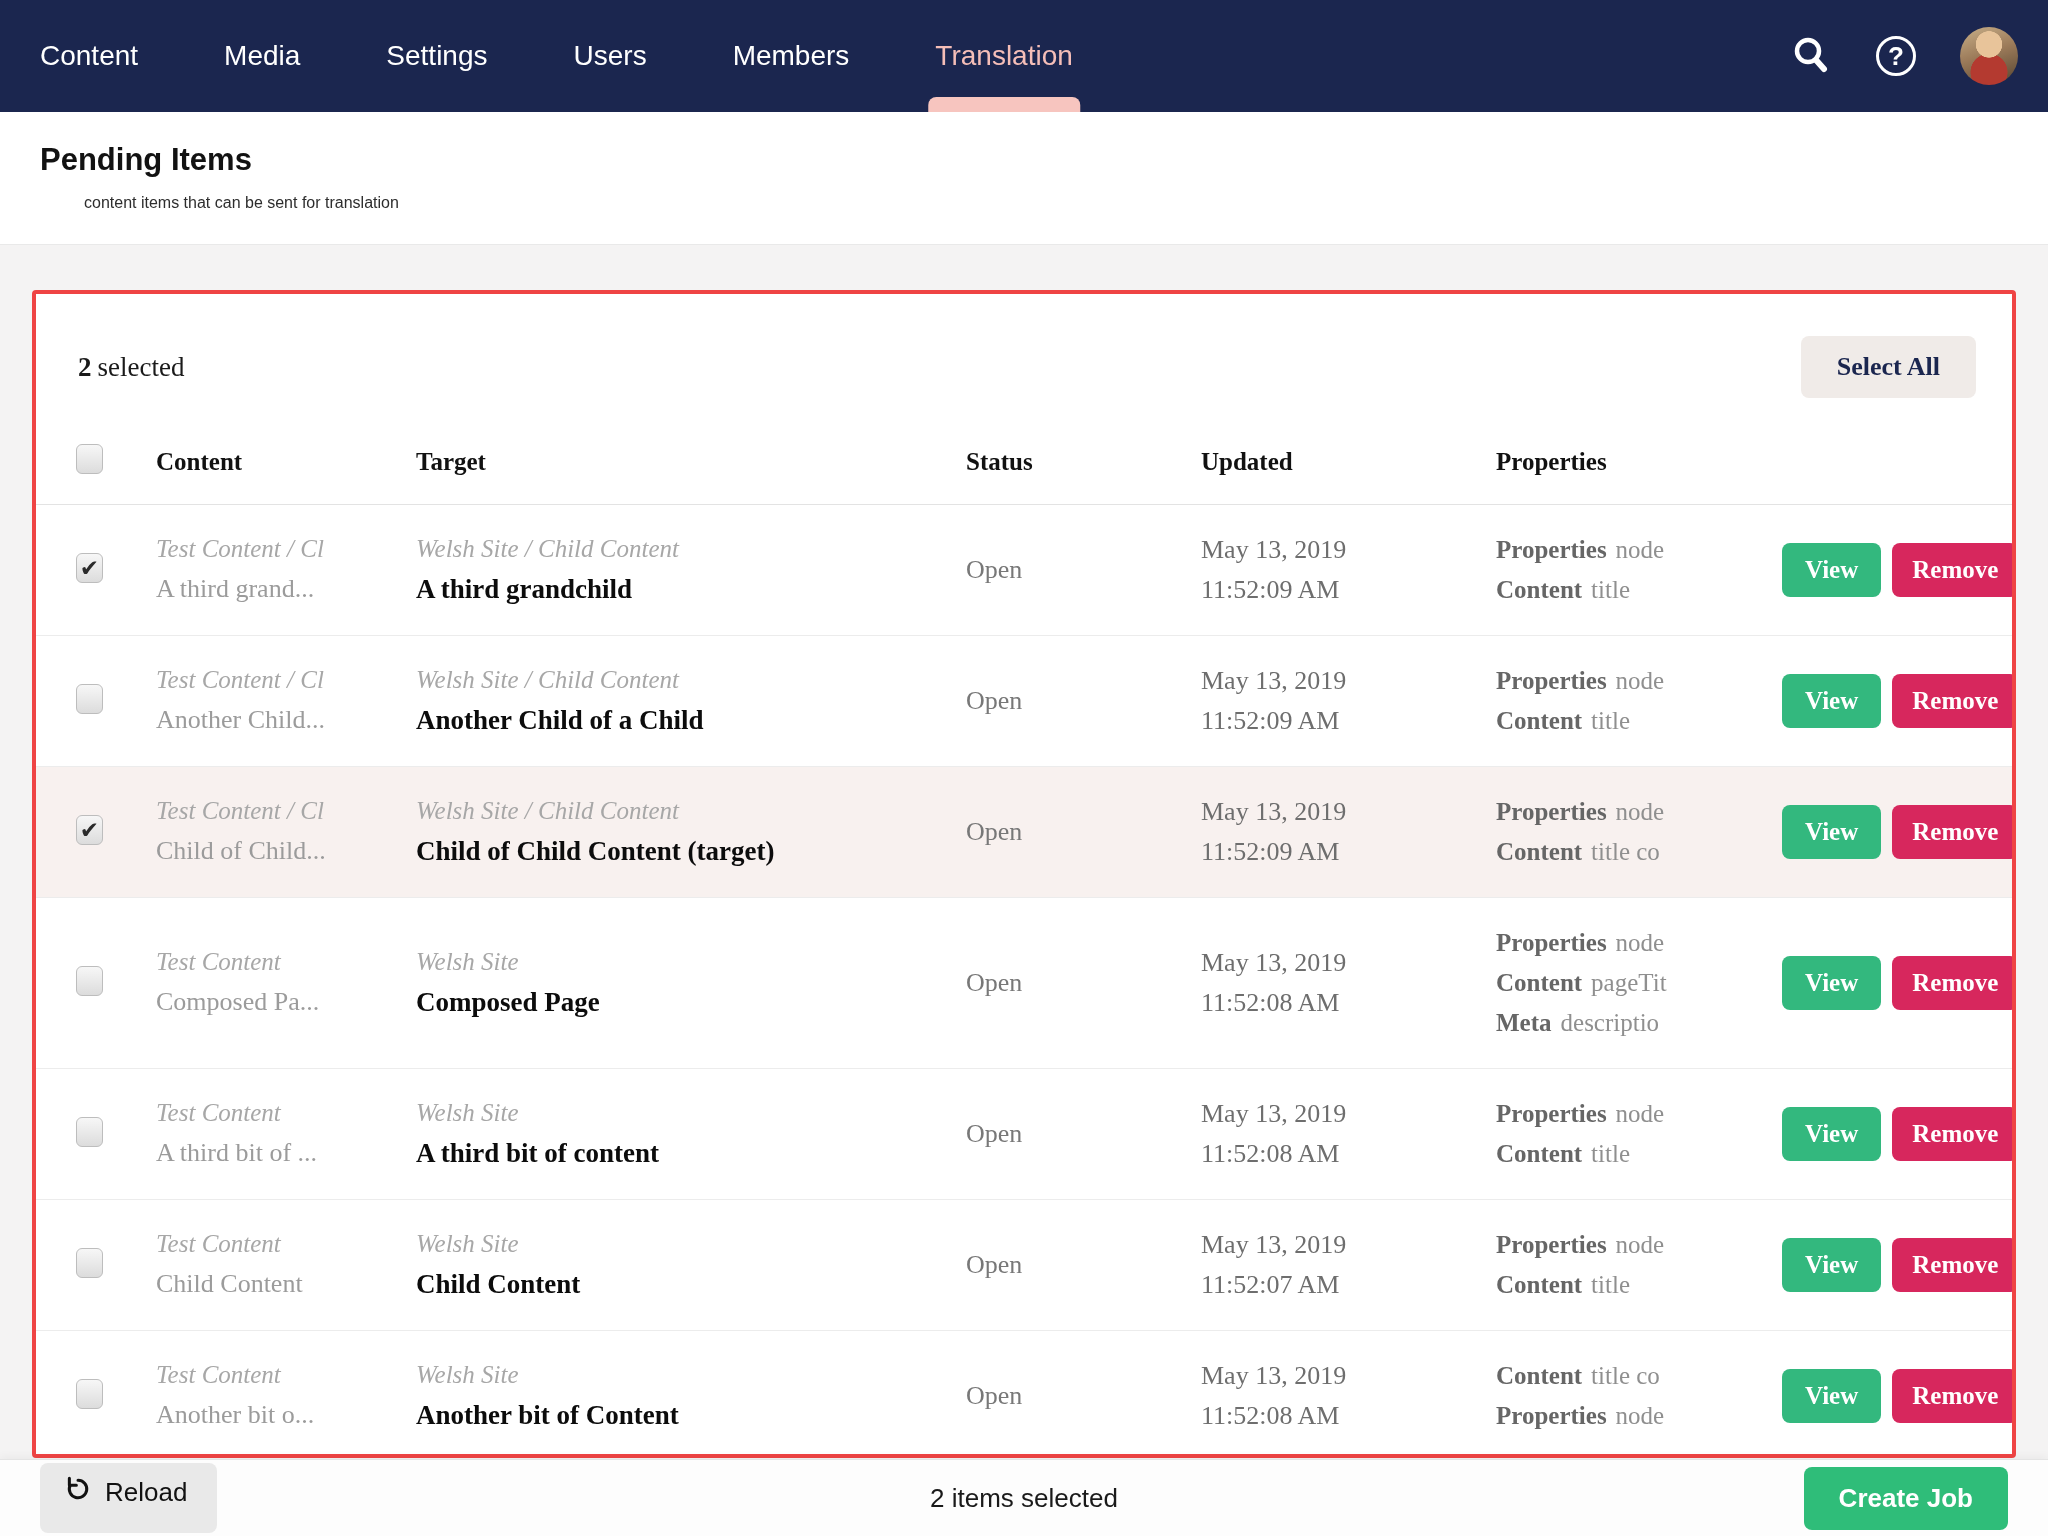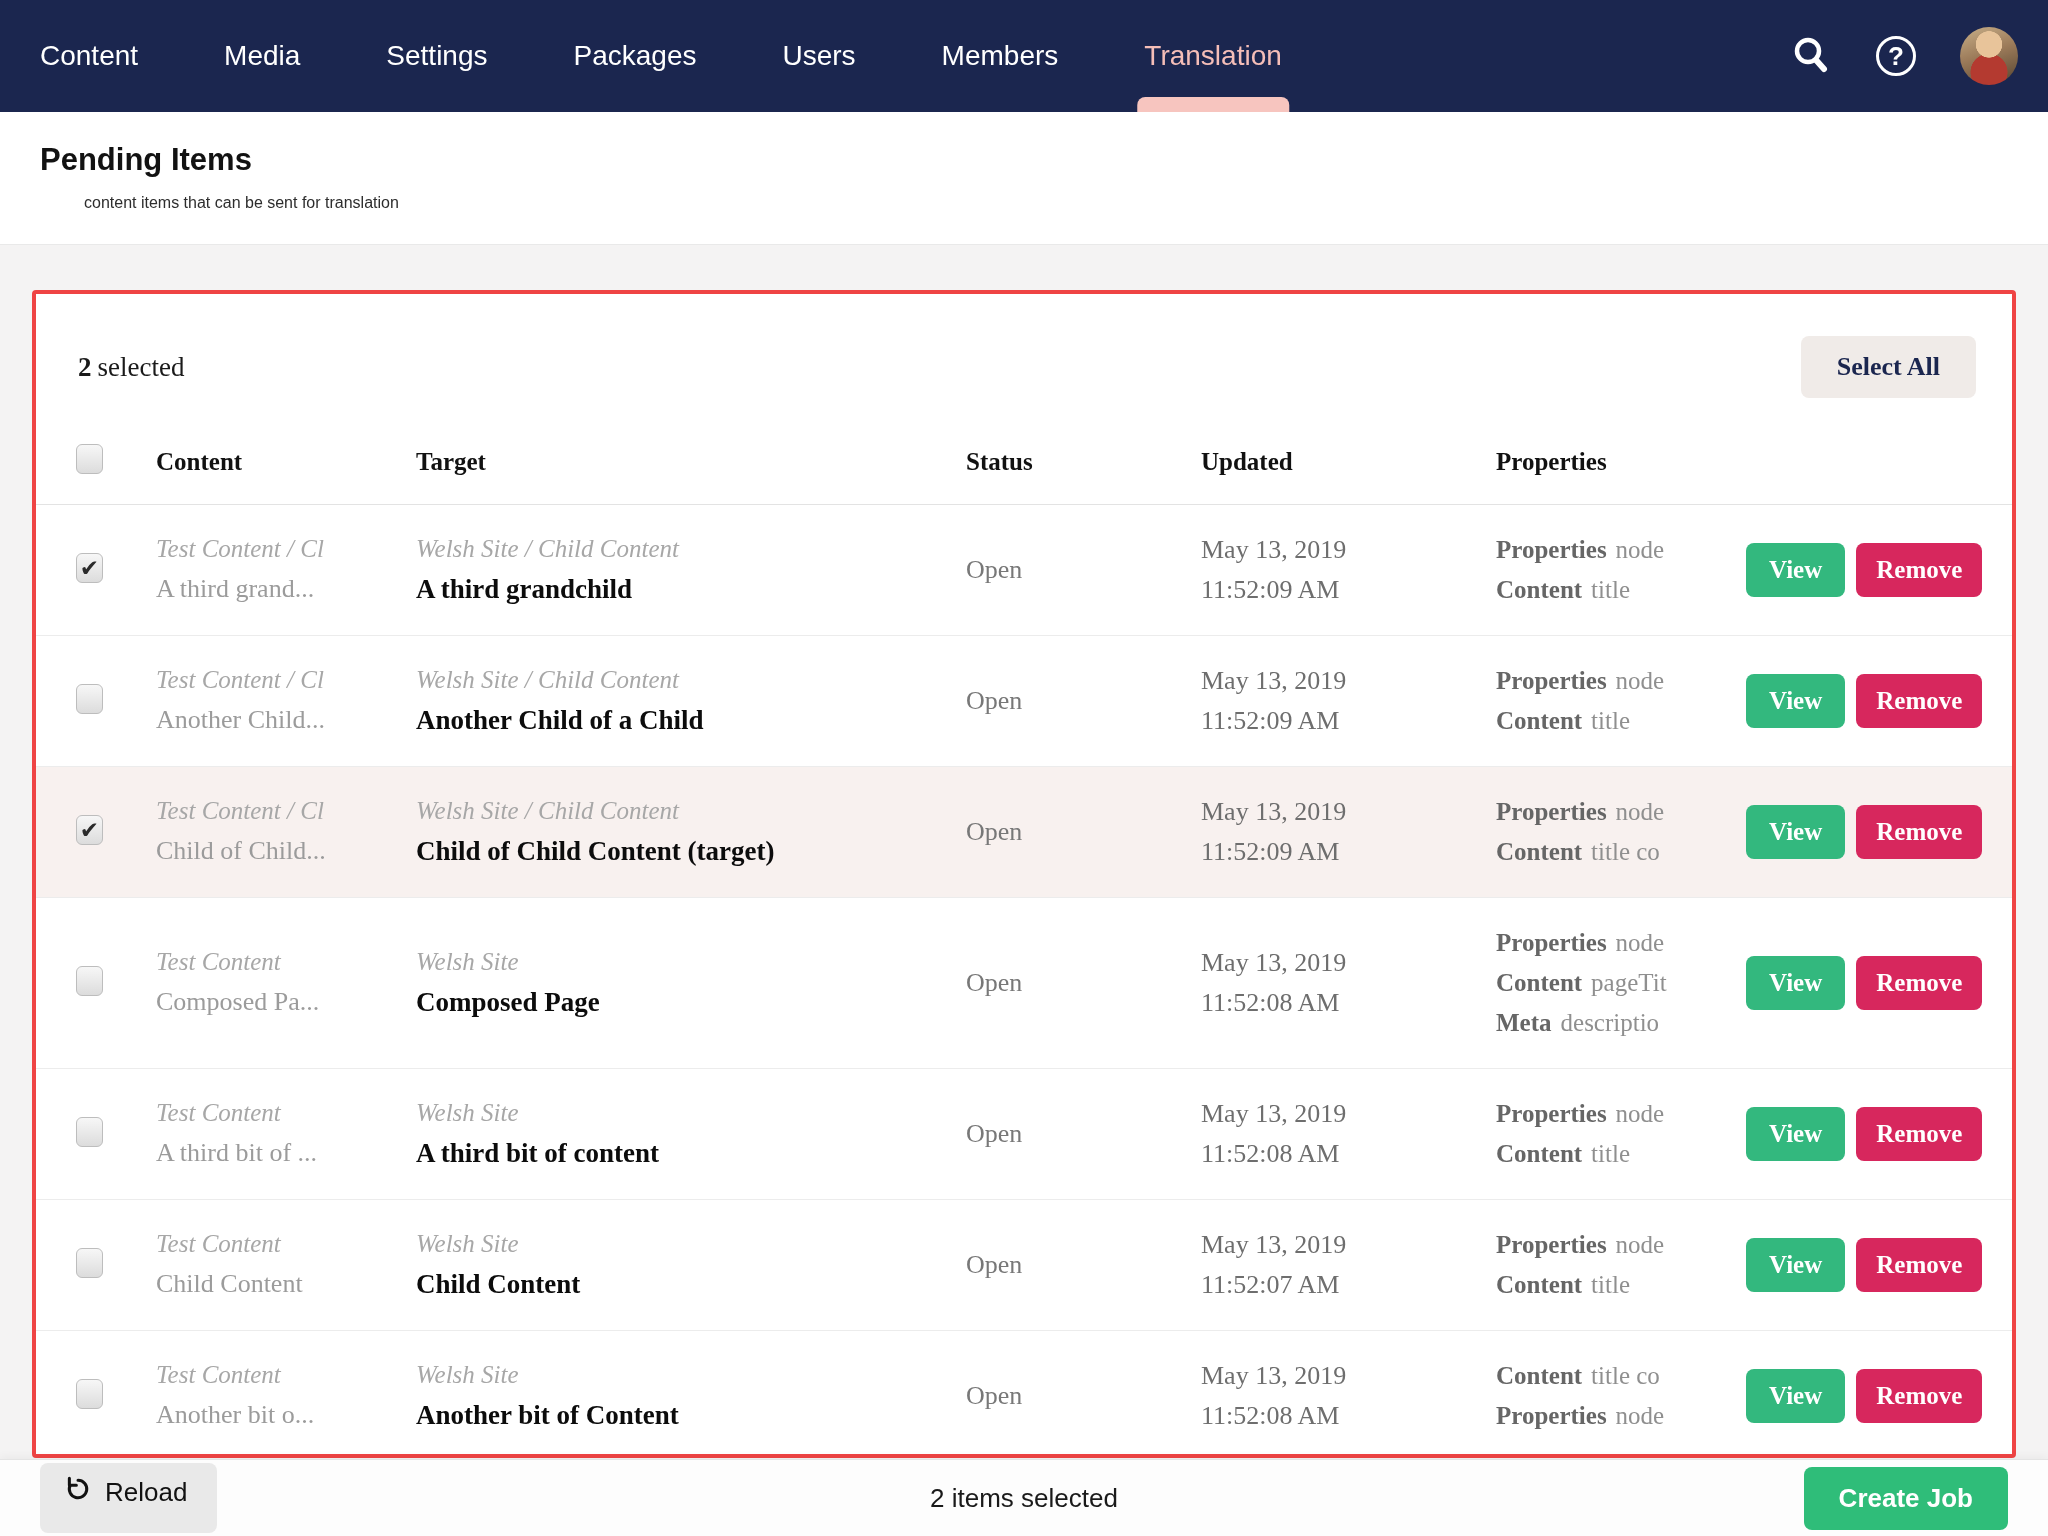--- a/index.html
+++ b/index.html
@@ -90,21 +90,21 @@
   .row.highlighted { background:#f8f1ef; }
   .cell { overflow:hidden; padding-right:18px; }
   .path-line { font-style:italic; color:#a7a7a7; font-size:25px; line-height:38px; white-space:nowrap; overflow:hidden; }
   .content-name { color:#9b9b9b; font-size:26px; line-height:42px; white-space:nowrap; overflow:hidden; }
   .target-name { color:#0c0c0c; font-weight:700; font-size:27px; line-height:42px; white-space:nowrap; overflow:hidden; }
   .status-text { color:#787878; font-size:26px; }
   .updated-text { color:#6e6e6e; font-size:26px; line-height:40px; }
   .prop-line { font-size:25px; line-height:40px; color:#8f8f8f; white-space:nowrap; overflow:hidden; }
   .prop-label { font-weight:700; color:#666; margin-right:9px; }
   .actions { display:flex; gap:11px; align-items:center; }
-  .btn-view { background:#33b87e; color:#fff; font-weight:700; font-size:25px; padding:13px 23px; }
+  .btn-view { background:#33b87e; color:#fff; font-weight:700; font-size:25px; padding:13px 23px;margin-left:36px; }
   .btn-remove { background:#d7275d; color:#fff; font-weight:700; font-size:25px; padding:13px 20px; }
 
   
   .footer {
     position:absolute; left:0; right:0; bottom:0; height:77px;
     background:#fdfdfd; border-top:1px solid #e4e4e4;
     box-shadow:0 -3px 8px rgba(0,0,0,0.04);
     display:flex; align-items:center; padding:0 40px; z-index:5;
   }
   .btn-reload {
@@ -128,23 +128,20 @@
   </div>
 
   <div class="nav-item">
     <span class="nav-label">Media</span>
   </div>
 
   <div class="nav-item">
     <span class="nav-label">Settings</span>
   </div>
 
-  <div class="nav-item">
-    <span class="nav-label">Packages</span>
-  </div>
 
   <div class="nav-item">
     <span class="nav-label">Users</span>
   </div>
 
   <div class="nav-item">
     <span class="nav-label">Members</span>
   </div>
 
   <div class="nav-item active">

